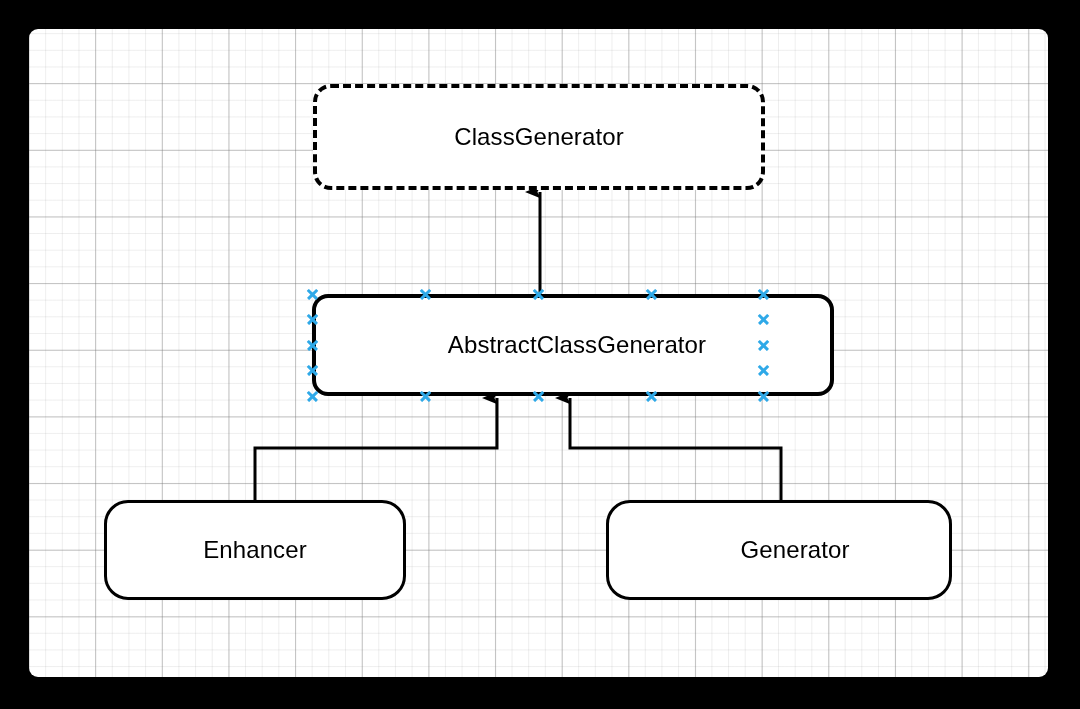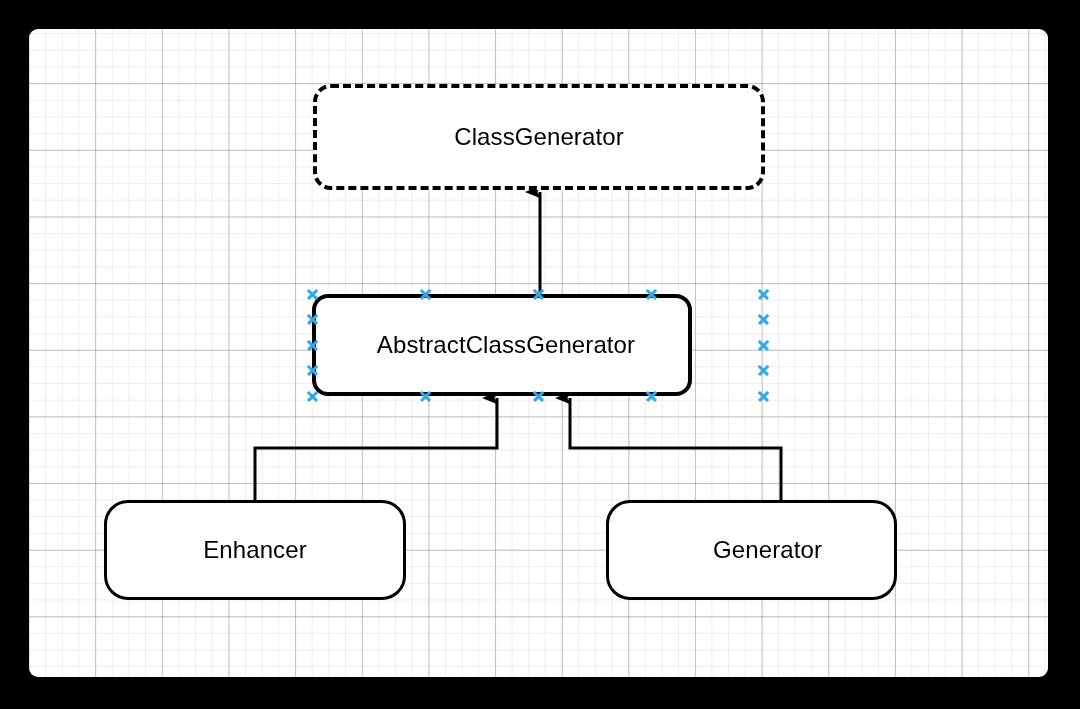--- a/index.html
+++ b/index.html
@@ -93,27 +93,27 @@
   }
   .node.selected {
     border-width: 4px;
     border-radius: 16px;
   }
 
   #node-classgenerator {
     left: 313px;  top: 84px;   width: 452px; height: 106px;
   }
   #node-abstractclassgenerator {
-    left: 312px;  top: 294px;  width: 380px; height: 102px; padding-left: 8px;
+    left: 312px;  top: 294px;  width: 522px; height: 102px; padding-left: 8px;
   }
   #node-enhancer {
     left: 104px;  top: 500px;  width: 302px; height: 100px;
   }
   #node-generator {
-    left: 606px;  top: 500px;  width: 291px; height: 100px; padding-left: 32px;
+    left: 606px;  top: 500px;  width: 346px; height: 100px; padding-left: 32px;
   }
 
   
   #selection-handles {
     position: absolute;
     left: 0;
     top: 0;
     width: 1080px;
     height: 709px;
     pointer-events: none;

